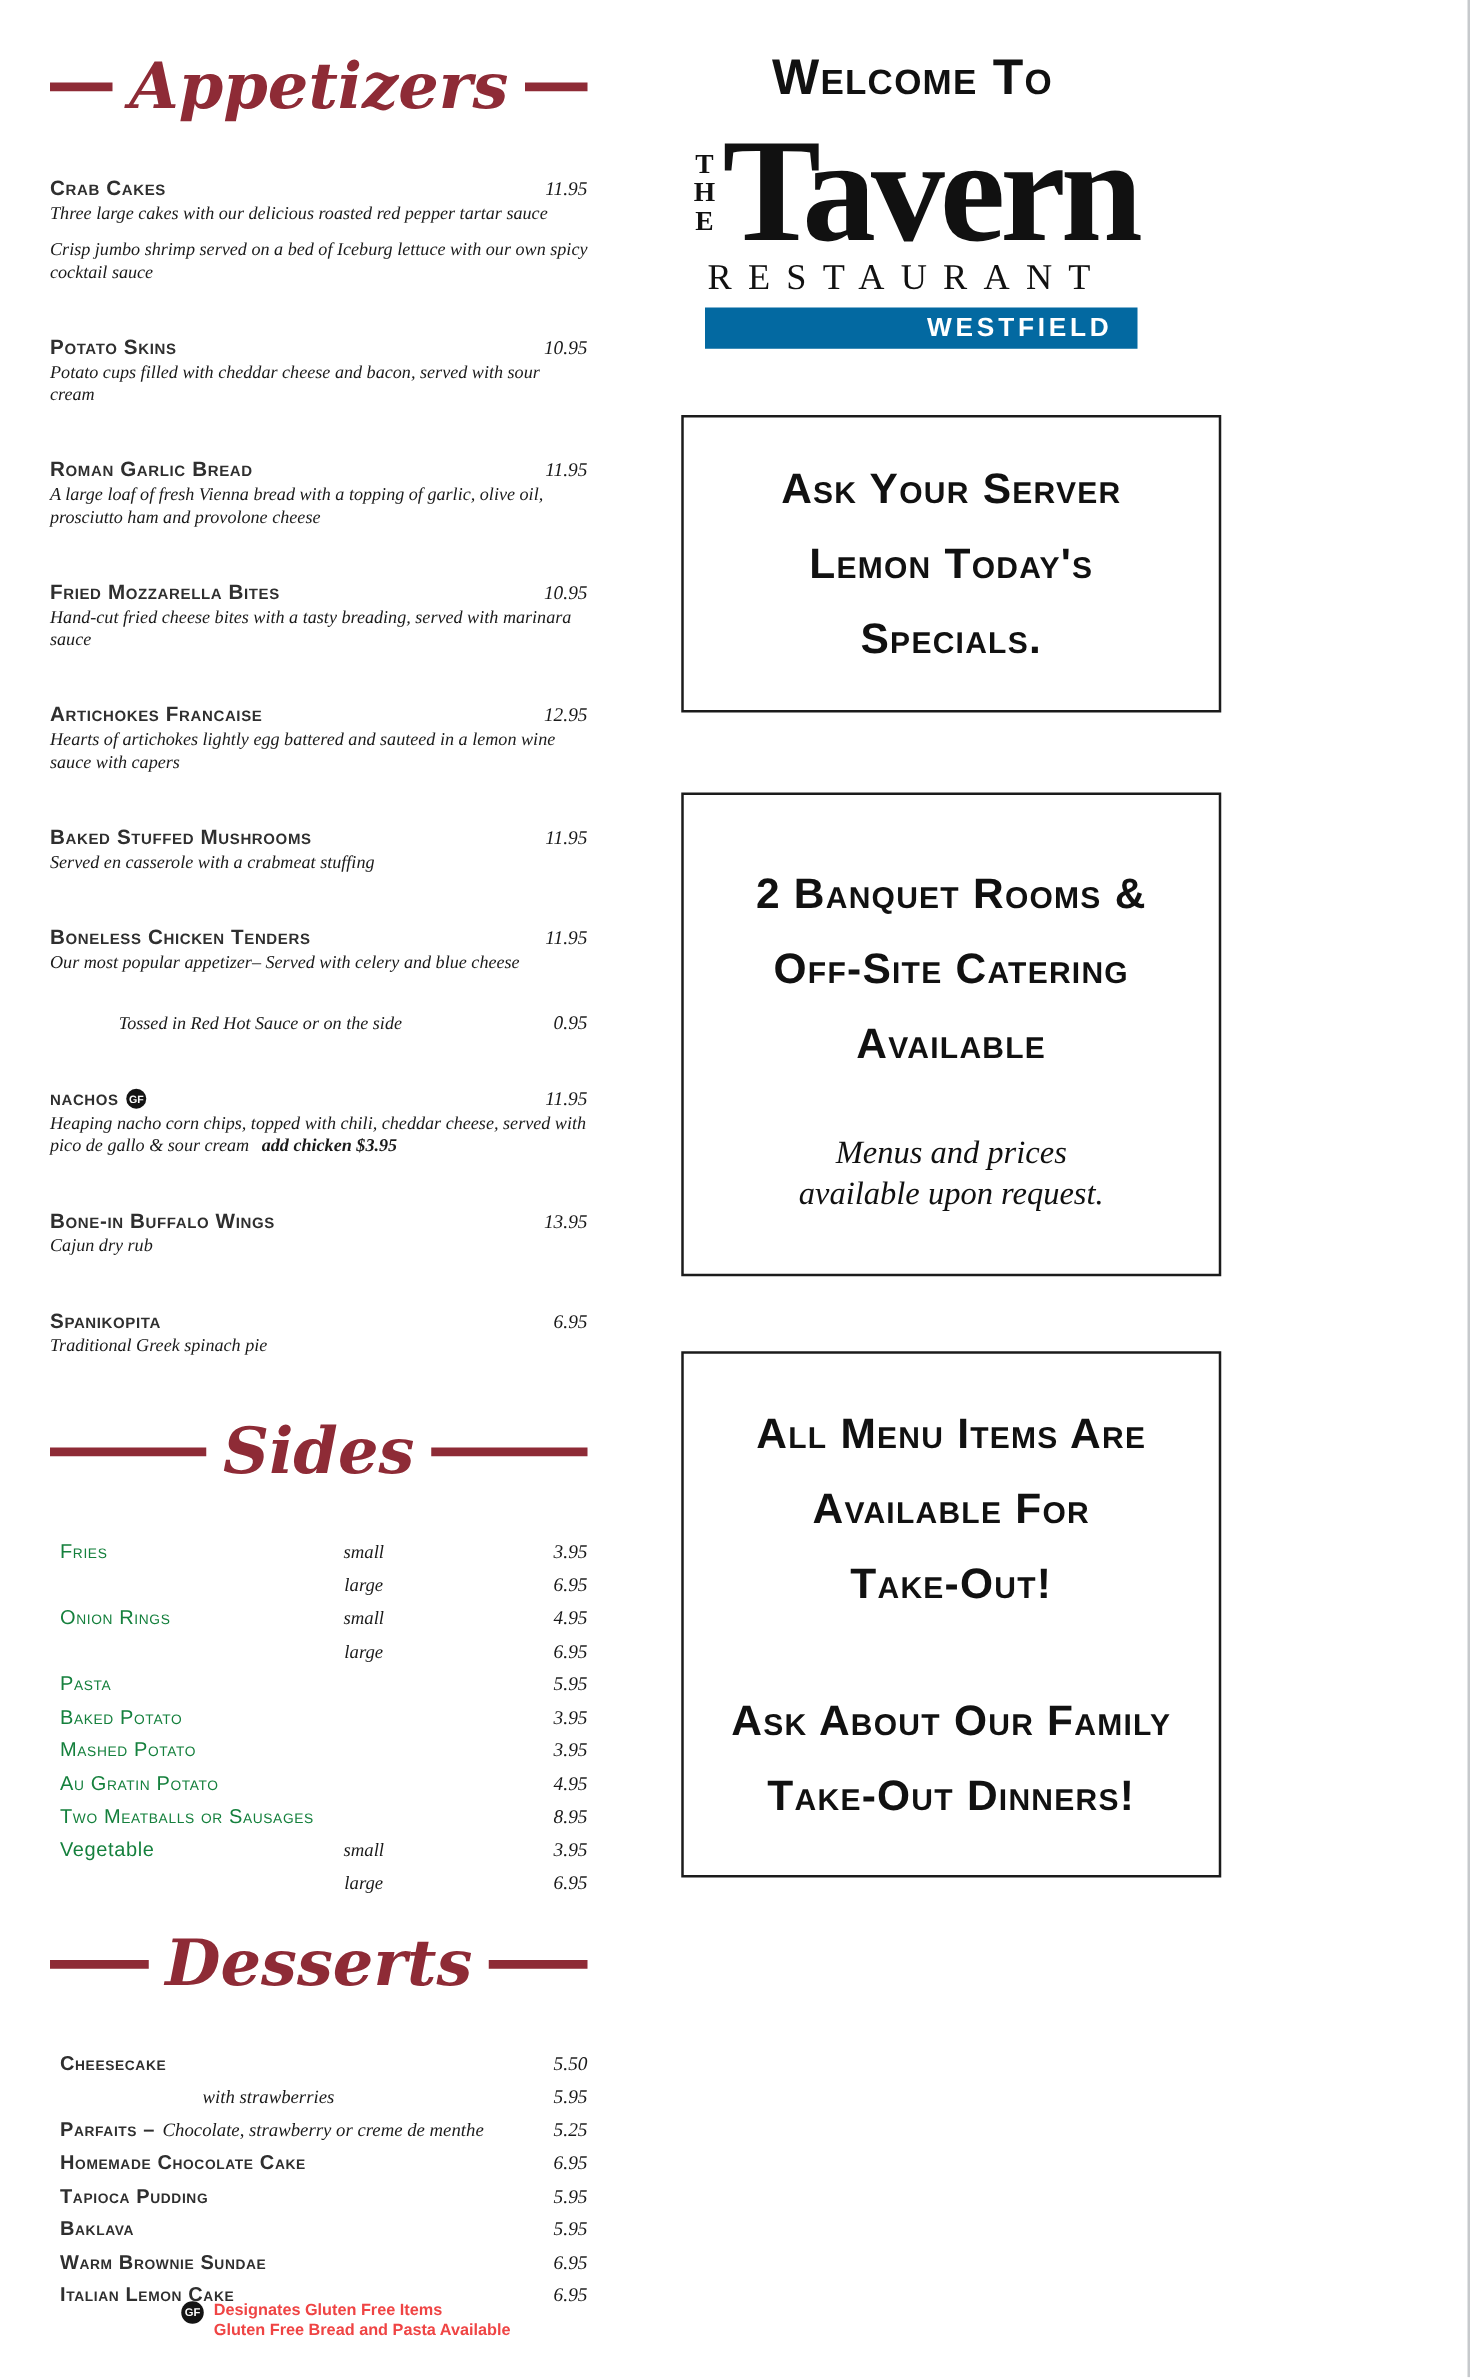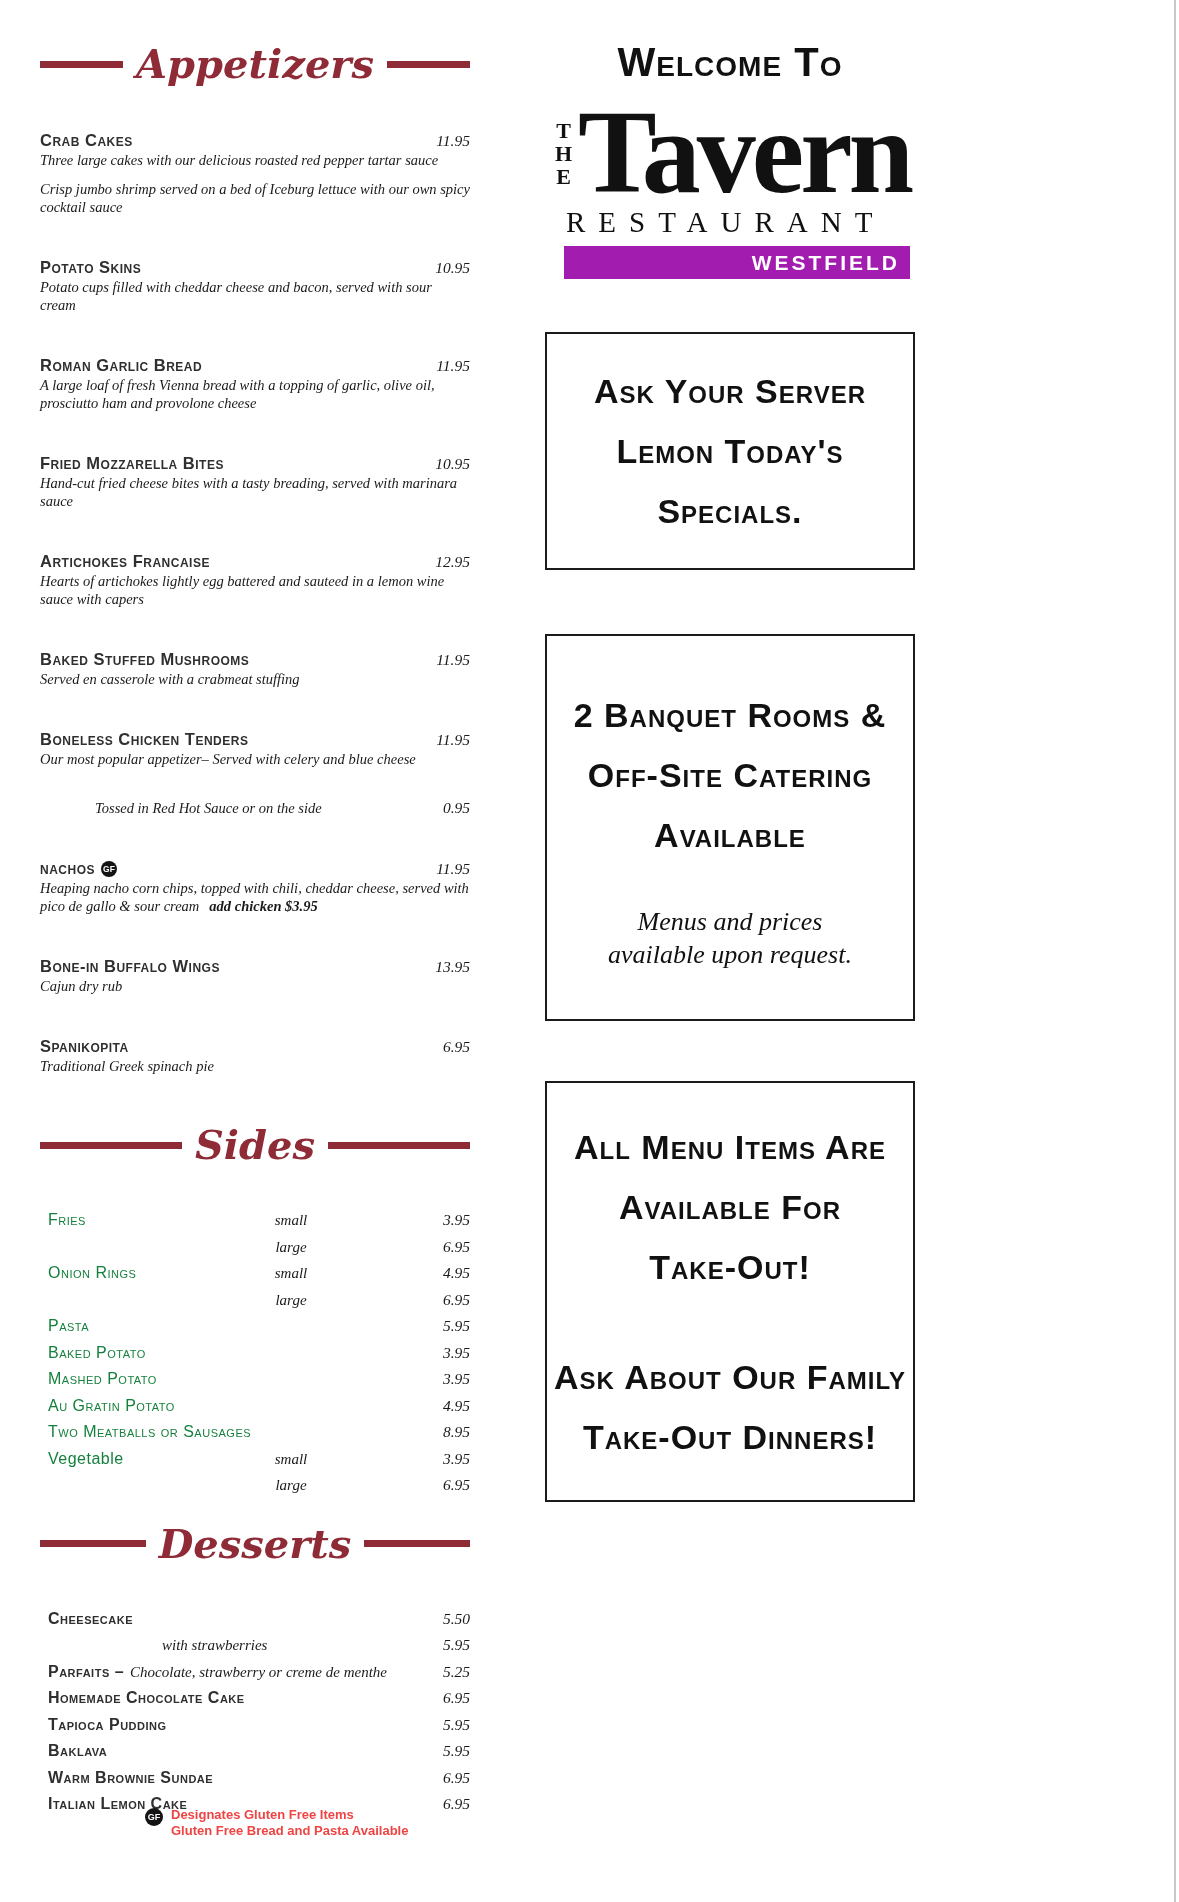--- a/index.html
+++ b/index.html
@@ -9,21 +9,21 @@
   .page { position: relative; width: 1179px; height: 1902px; background: #ffffff; overflow: hidden; }
   .page-edge { position: absolute; top: 0; right: 3px; width: 2px; height: 100%; background: #c6c9cc; }
 
   
   .left-col { position: absolute; left: 40px; top: 44px; width: 430px; }
 
   .section-header { display: flex; align-items: center; gap: 13px; }
   .rule { flex: 1; height: 7px; background: var(--accent, #8e2b36); }
   .section-title {
     font-family: "DejaVu Serif", serif; font-style: italic; font-weight: bold;
-    font-size: 40px; line-height: 1; color: var(--accent, #8e2b36); white-space: nowrap;
+    font-size: 51px; line-height: 1; color: var(--accent, #8e2b36); white-space: nowrap;
   }
 
   .spacer { flex: 1; }
   .price { font-family: "Liberation Serif", serif; font-style: italic; font-size: 15.5px; color: #1a1a1a; white-space: nowrap; margin-top: 31px; }
 
   .app-items { margin-top: 16px; }
   .app-item { margin-bottom: 11px; }
   .item-row { display: flex; align-items: baseline; line-height: 20px; }
   .item-name { font-size: 16.5px; font-weight: bold; font-variant: small-caps; letter-spacing: 0.5px; color: #2f2f2f; }
   .gf-badge {
@@ -68,27 +68,27 @@
   }
   .logo-name {
     font-family: "Liberation Serif", serif; font-weight: bold; font-size: 118px;
     line-height: 0.8; letter-spacing: -4px; margin-left: 2px; color: #111111;
   }
   .logo-restaurant {
     font-family: "Liberation Serif", serif; font-size: 29px; letter-spacing: 13px;
     margin-top: 6px; margin-left: 16px; white-space: nowrap; color: #111111;
   }
   .logo-bar {
-    margin-top: 7px; margin-left: 14px; height: 33px; background: #a21caf; color: #ffffff;
-    display: flex; align-items: center; justify-content: flex-end; padding-right: 10px;
+    margin-top: 7px; margin-left: 14px; height: 33px; background: #0369a1; color: #ffffff;
+    display: flex; align-items: center; justify-content: flex-end; padding-right: 20px;
     font-weight: bold; font-size: 21px; letter-spacing: 3px;
   }
 
   .info-box {
-    position: absolute; left: 0; width: 370px; background: #ffffff;
+    position: absolute; left: 0; width: 432px; background: #ffffff;
     border: 2px solid #1b1b1b; display: flex; flex-direction: column;
     align-items: center; justify-content: center; text-align: center;
   }
   .box1 { top: 332px; height: 238px; }
   .box2 { top: 634px; height: 387px; }
   .box3 { top: 1081px; height: 421px; }
   .box-line {
     font-size: 34px; font-weight: bold; font-variant: small-caps;
     line-height: 60px; letter-spacing: 1px; white-space: nowrap; color: #111111;
   }

